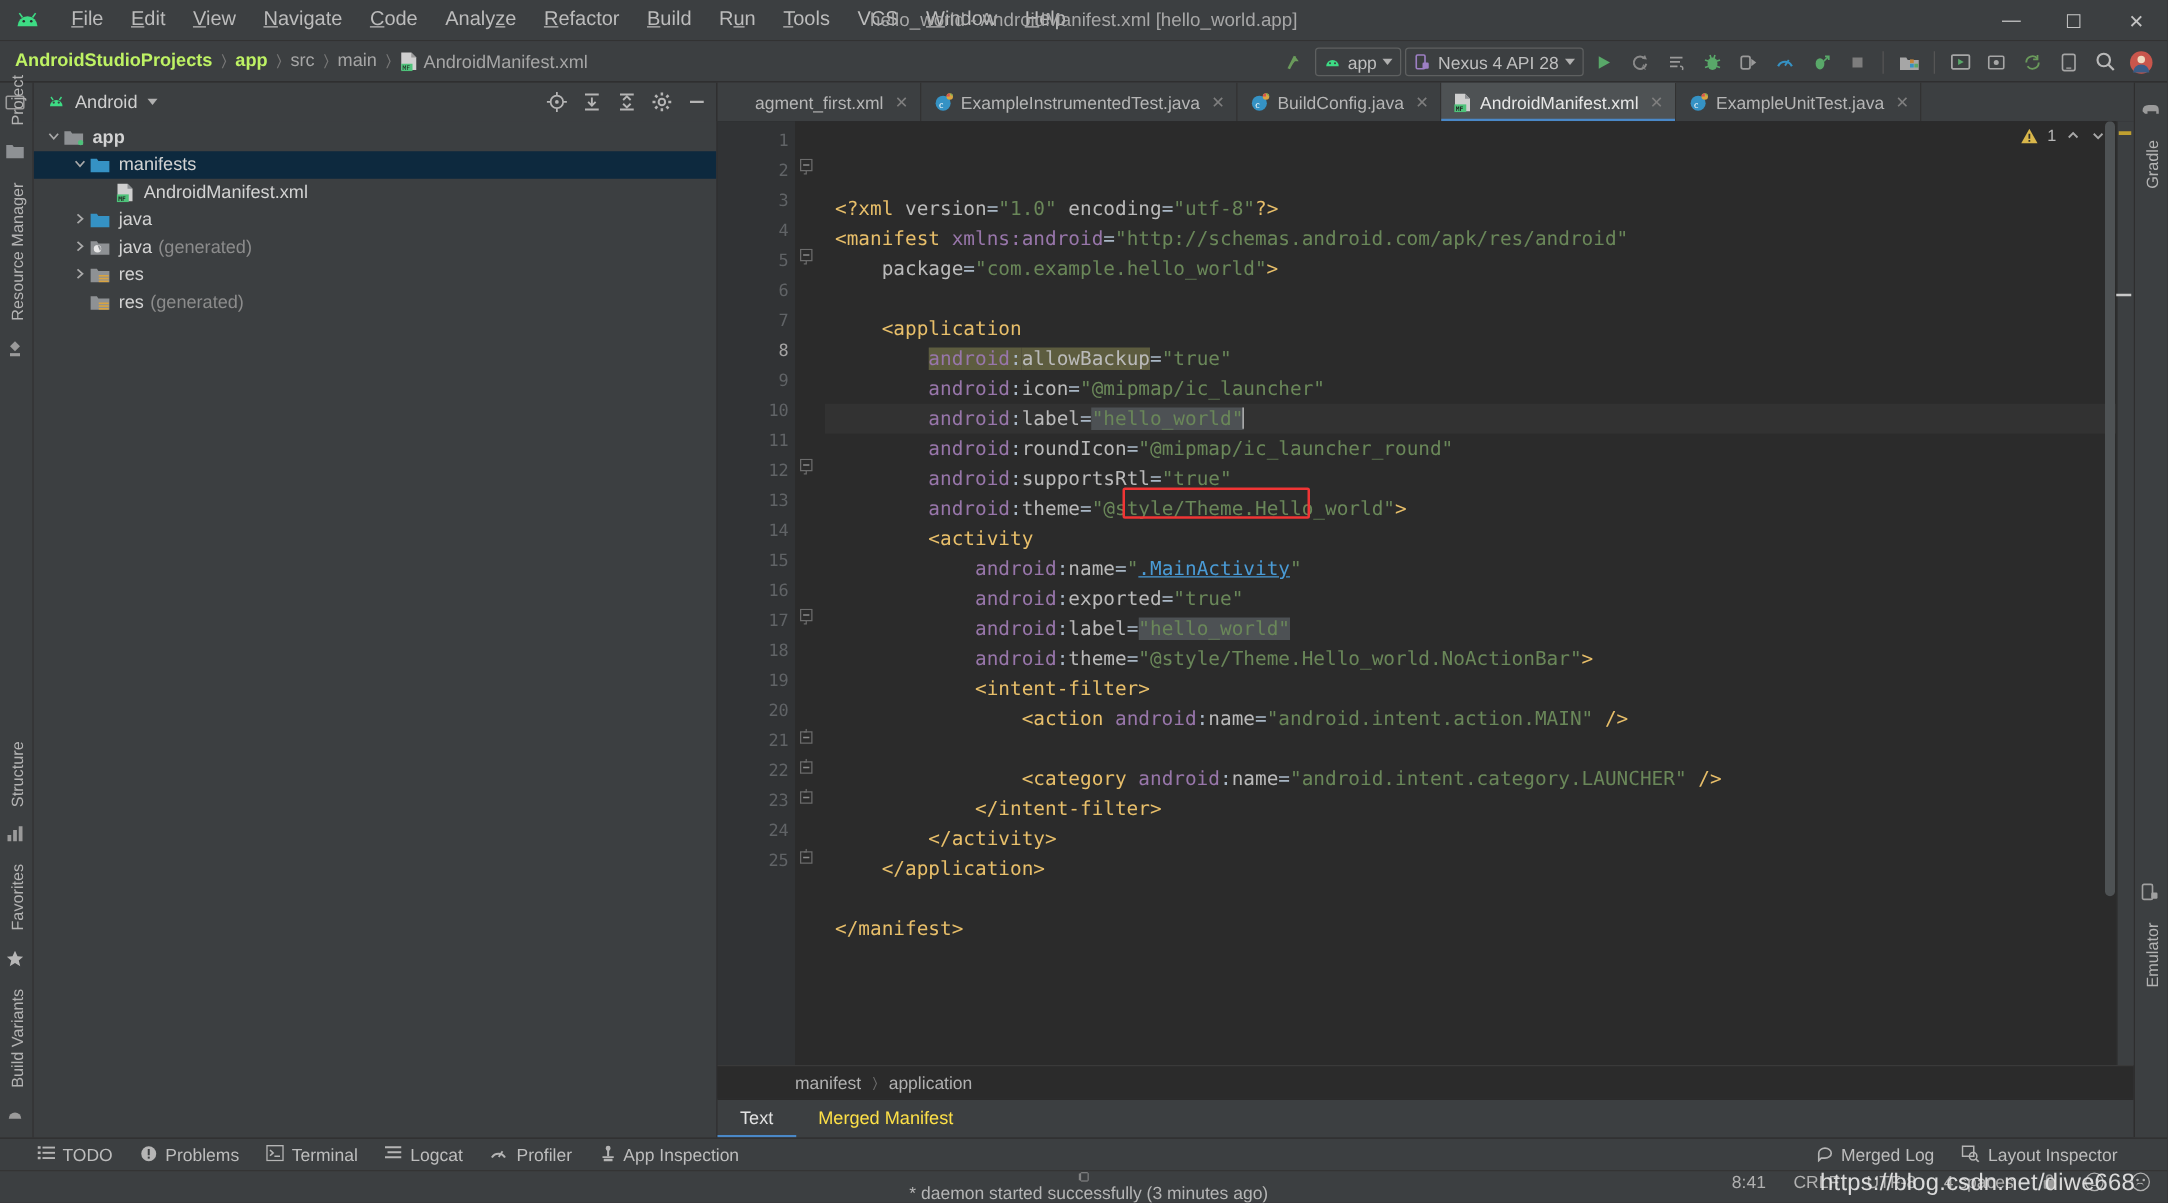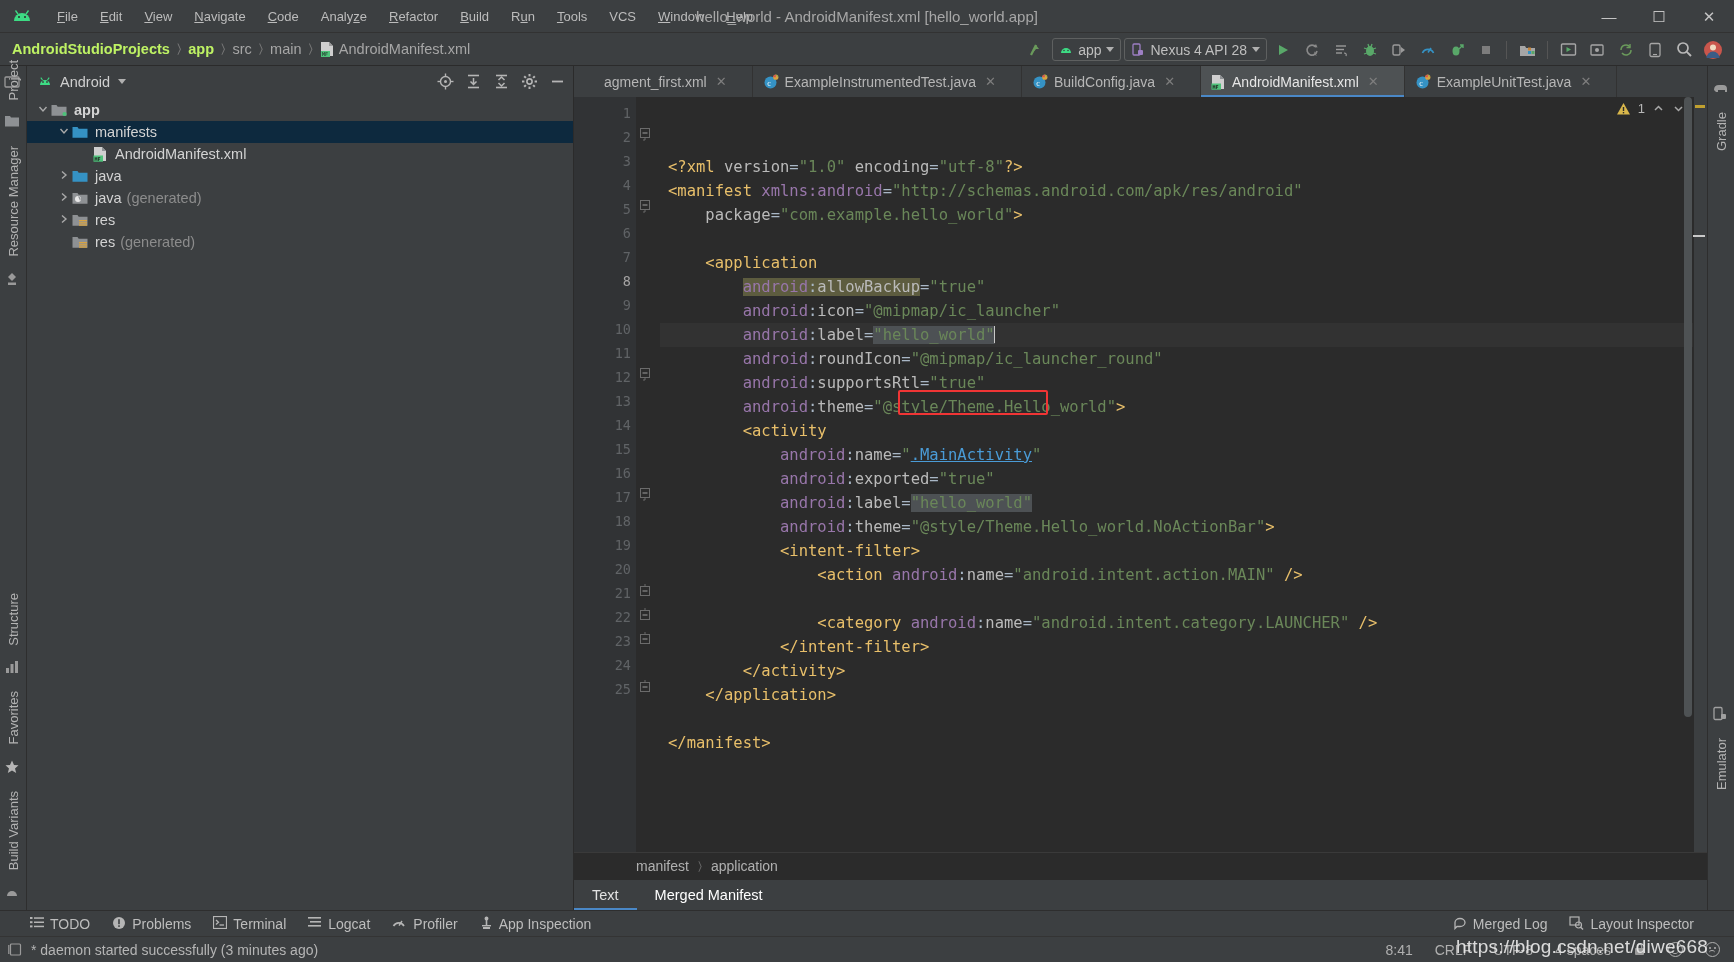--- a/index.html
+++ b/index.html
@@ -13,21 +13,21 @@
   .app { width: 1734px; height: 962px; position: relative; display: flex; flex-direction: column; background:#3c3f41; }
 
   
   .menubar {
     height: 33px; background: #3c3f41; display: flex; align-items: center;
     border-bottom: 1px solid #323232; position: relative;
     padding-left: 10px;
   }
   .android-logo { width: 24px; height: 16px; position: relative; margin-right: 12px; flex: 0 0 auto; }
   .menu-item {
-    font-size: 13px; color: #bcbcbc; padding: 3px 11px; white-space: nowrap; cursor: default;
+    font-size: 16px; color: #bcbcbc; padding: 3px 11px; white-space: nowrap; cursor: default;
   }
   .menu-item u { text-decoration: underline; }
   .win-title {
     position: absolute; left: 50%; transform: translateX(-50%);
     font-size: 15px; color: #a7a7a7; white-space: nowrap;
   }
   .win-buttons { position: absolute; right: 0; top: 0; height: 33px; display: flex; align-items: center; }
   .win-btn { width: 50px; height: 33px; display: flex; align-items: center; justify-content: center; color: #c4c4c4; font-size: 15px; }
 
   
@@ -83,21 +83,21 @@
   .trow.sel { background: #0d293e; }
   .tarrow { width: 16px; text-align: center; color: #a9a9a9; font-size: 10px; flex:0 0 auto;}
   .tlabel { color: #d3d3d3; }
   .tlabel.bold { font-weight: bold; }
   .tdim { color: #8c8c8c; margin-left: 5px; }
 
   
   .editor-area { flex: 1 1 auto; display: flex; flex-direction: column; min-width:0; background: #2b2b2b; }
   .tabbar { height: 31px; background: #3c3f41; display: flex; align-items: stretch; position: relative; overflow:hidden;}
   .etab {
-    display: flex; align-items: center; gap: 6px; padding: 0 25px 0 10px; font-size: 14px;
+    display: flex; align-items: center; gap: 6px; padding: 0 9px 0 10px; font-size: 14px;
     color: #b6b6b6; border-right: 1px solid #323232; white-space: nowrap; position: relative;
   }
   .etab.active { background: #4e5254; color: #e6e6e6; }
   .etab.active::after { content:''; position:absolute; left:0; right:0; bottom:0; height:2px; background:#4a88c7; }
   .etab .x { color: #7e7e7e; font-size: 13px; margin-left: 3px; }
 
   .editor-main { flex: 1 1 auto; display: flex; min-height: 0; position: relative; }
   .gutter {
     width: 62px; background: #313335; flex: 0 0 auto; padding-top: 4px; text-align: right;
     font-family: "DejaVu Sans Mono", monospace; font-size: 13.5px; color: #606366;
@@ -135,34 +135,34 @@
 
   .breadcrumbs {
     height: 27px; background: #2b2b2b; border-top: 1px solid #3a3a3a;
     display: flex; align-items: center; padding-left: 62px; font-size: 14px; color: #b0b0b0;
   }
   .bc-sep { color:#6b6b6b; margin: 0 9px; font-size: 12px; }
 
   .subtabs {
     height: 31px; background: #3c3f41; display: flex; align-items: stretch; border-top:1px solid #2b2b2b;
   }
-  .stab { padding: 0 18px; display:flex; align-items:center; font-size:14.5px; color:#ffffff; position:relative;}
+  .stab { padding: 0 18px; display:flex; align-items:center; font-size:14.5px; color:#fde047; position:relative;}
   .stab.active { color: #e2e2e2; }
   .stab.active::after{content:'';position:absolute;left:0;right:0;bottom:0;height:2px;background:#4a88c7;}
 
   
   .bottombar {
     height: 26px; background: #3c3f41; display:flex; align-items:center; padding-left: 30px;
     gap: 22px; border-top: 1px solid #2e2e2e; position: relative;
   }
   .bb-item { display:flex; align-items:flex-start; gap:6px; font-size:14px; color:#bdbdbd; white-space:nowrap;}
   .bb-right { position:absolute; right: 40px; display:flex; align-items:center; gap:22px;}
   .statusbar {
     height: 26px; background: #3c3f41; display:flex; align-items:center; padding-left: 8px;
-    font-size: 14px; color: #b5b5b5; position: relative; border-top:1px solid #343434;
+    font-size: 14px; color: #b5b5b5; position: relative; border-top:1px solid #343434;flex-direction:column;
   }
   .sb-right { position:absolute; right: 14px; display:flex; align-items:center; gap:22px; font-size:14px; color:#b0b0b0;}
   .watermark {
     position:absolute; right: 26px; bottom: 4px; font-size: 19px; color: #e8e8e8; opacity:.92;
     font-family: "Liberation Sans", sans-serif; letter-spacing: .2px; pointer-events:none;
   }
   .smiley { width:15px;height:15px;border-radius:50%;border:1.6px solid #b0b0b0; position:relative;}
   .smiley::before{content:'';position:absolute;left:3px;top:4px;width:2px;height:2px;border-radius:50%;background:#b0b0b0;box-shadow:5px 0 0 #b0b0b0;}
   .smiley::after{content:'';position:absolute;left:3.2px;bottom:2.5px;width:6px;height:3px;border-bottom:1.6px solid #b0b0b0;border-radius:0 0 6px 6px;}
   .smiley.sad::after{border-bottom:none;border-top:1.6px solid #b0b0b0;border-radius:6px 6px 0 0;bottom:2px;}

